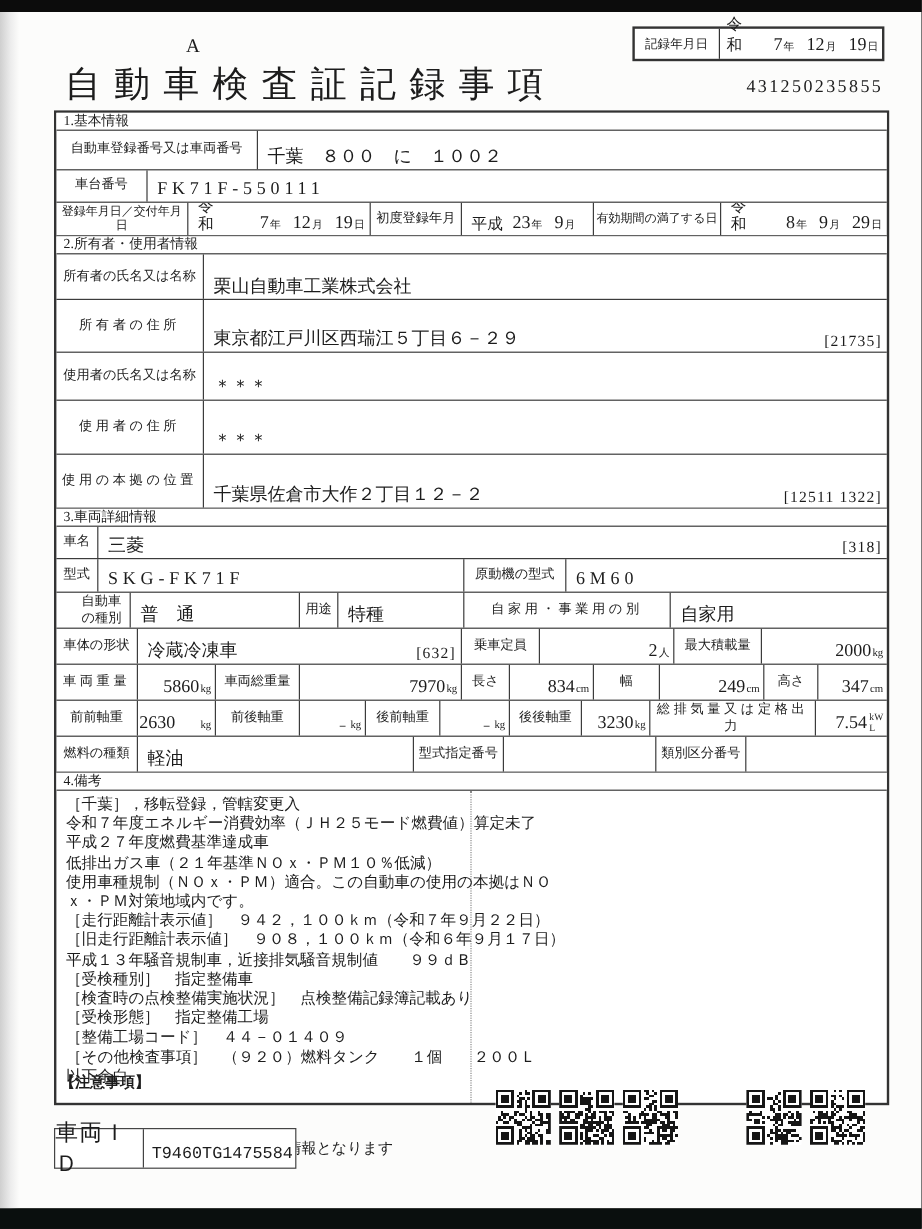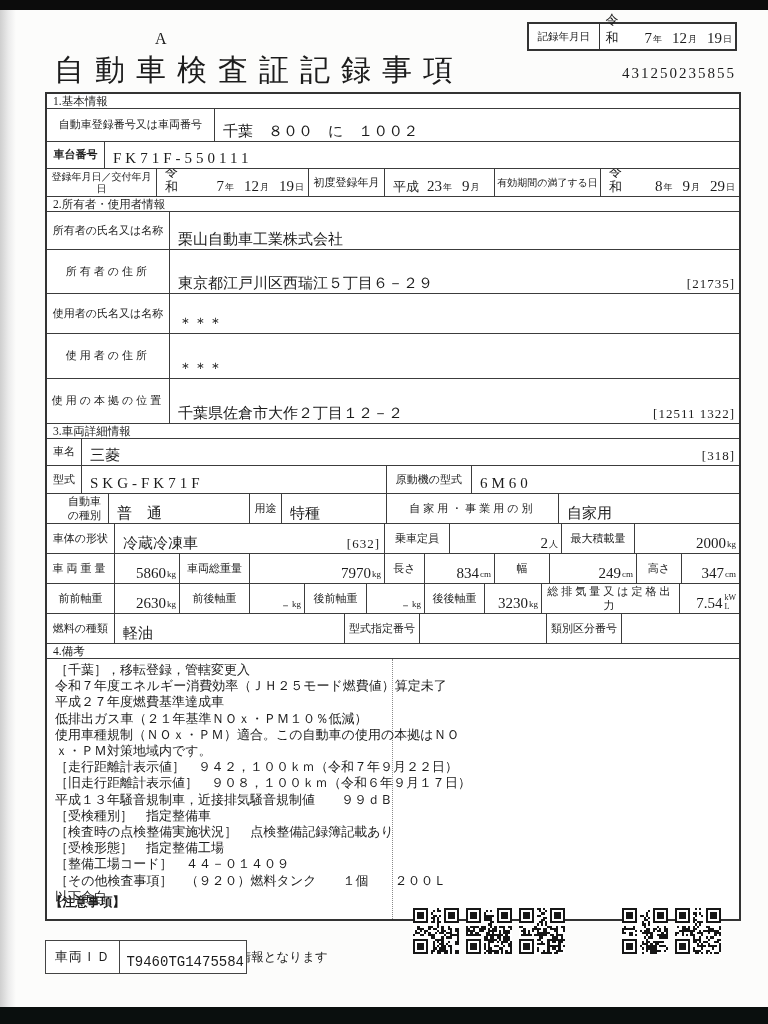--- a/index.html
+++ b/index.html
@@ -38,21 +38,21 @@
   .bracket{position:absolute;right:4px;bottom:2px;font-size:13px;letter-spacing:1px;}
   .stack{display:inline-flex;flex-direction:column;align-items:flex-start;margin-left:2px;}
   .stack .u{font-size:8px;line-height:1.05;margin:0;}
   .remarks-wrap{display:flex;height:260px;}
   .remarks-text{width:346px;border-right:1px dotted #8a8a8a;padding:3px 4px 0 8px;box-sizing:border-box;}
   .remarks-text div{font-size:13px;line-height:16.2px;white-space:nowrap;}
   .remarks-empty{flex:1;}
   .notice-title{position:absolute;left:50px;top:884px;font-size:12.5px;font-weight:bold;}
   .notice-text{position:absolute;left:62px;top:939px;font-size:12.5px;}
   .vid-box{position:absolute;left:45px;top:930px;width:202px;height:34px;border:1.5px solid #444;display:flex;background:#fff;box-sizing:border-box;}
-  .vid-box .vlbl{width:86px;border-right:1px solid #444;display:flex;align-items:center;justify-content:center;font-size:13px;letter-spacing:1px;}
+  .vid-box .vlbl{width:86px;border-right:1px solid #444;display:flex;align-items:center;justify-content:center;font-size:19px;letter-spacing:1px;}
   .vid-box .vval{flex:1;display:flex;align-items:flex-end;padding:0 2px 3px 6px;font-size:14px;font-family:"Liberation Mono","DejaVu Sans Mono",monospace;}
   .qr-group{position:absolute;display:flex;gap:7px;}
   .qr-group.g1{left:413px;top:898px;}
   .qr-group.g2{left:622px;top:898px;}
   .qr{width:46px;height:46px;background:#fff;}
 </style>
 </head>
 <body>
 
 <div class="scan">
@@ -79,21 +79,21 @@
     <div class="form">
 
       <div class="row sechead">1.基本情報</div>
 
       <div class="row" style="height:33px;">
         <div class="cell lbl" style="width:168px;">自動車登録番号又は車両番号</div>
         <div class="cell val" style="flex:1;">千葉　８００　に　１００２</div>
       </div>
 
       <div class="row" style="height:27px;">
-        <div class="cell lbl" style="width:58px;font-weight:bold;">車台番号</div>
+        <div class="cell lbl" style="width:76px;">車台番号</div>
         <div class="cell val ltr" style="flex:1;">FK71F-550111</div>
       </div>
 
       <div class="row" style="height:28px;">
         <div class="cell lbl" style="width:110px;font-size:10px;">登録年月日／交付年月日</div>
         <div class="cell val date" style="width:152px;">
           <span class="era">令和</span>
           <span class="dnum">7</span>
             <span class="u">年</span>
           <span class="dnum">12</span>
@@ -221,21 +221,21 @@
         </div>
         <div class="cell lbl" style="width:45px;">高さ</div>
         <div class="cell val num" style="flex:1;">
           <span>347</span>
             <span class="u">cm</span>
         </div>
       </div>
 
       <div class="row" style="height:30px;">
         <div class="cell lbl" style="width:68px;">前前軸重</div>
-        <div class="cell val num" style="width:65px;">
+        <div class="cell val num" style="width:65px;gap:20px;">
           <span>2630</span>
             <span class="u">kg</span>
         </div>
         <div class="cell lbl" style="width:70px;">前後軸重</div>
         <div class="cell val num" style="width:55px;">
           <span style="font-size:11px;">－</span>
             <span class="u">kg</span>
         </div>
         <div class="cell lbl" style="width:62px;">後前軸重</div>
         <div class="cell val num" style="width:58px;">

